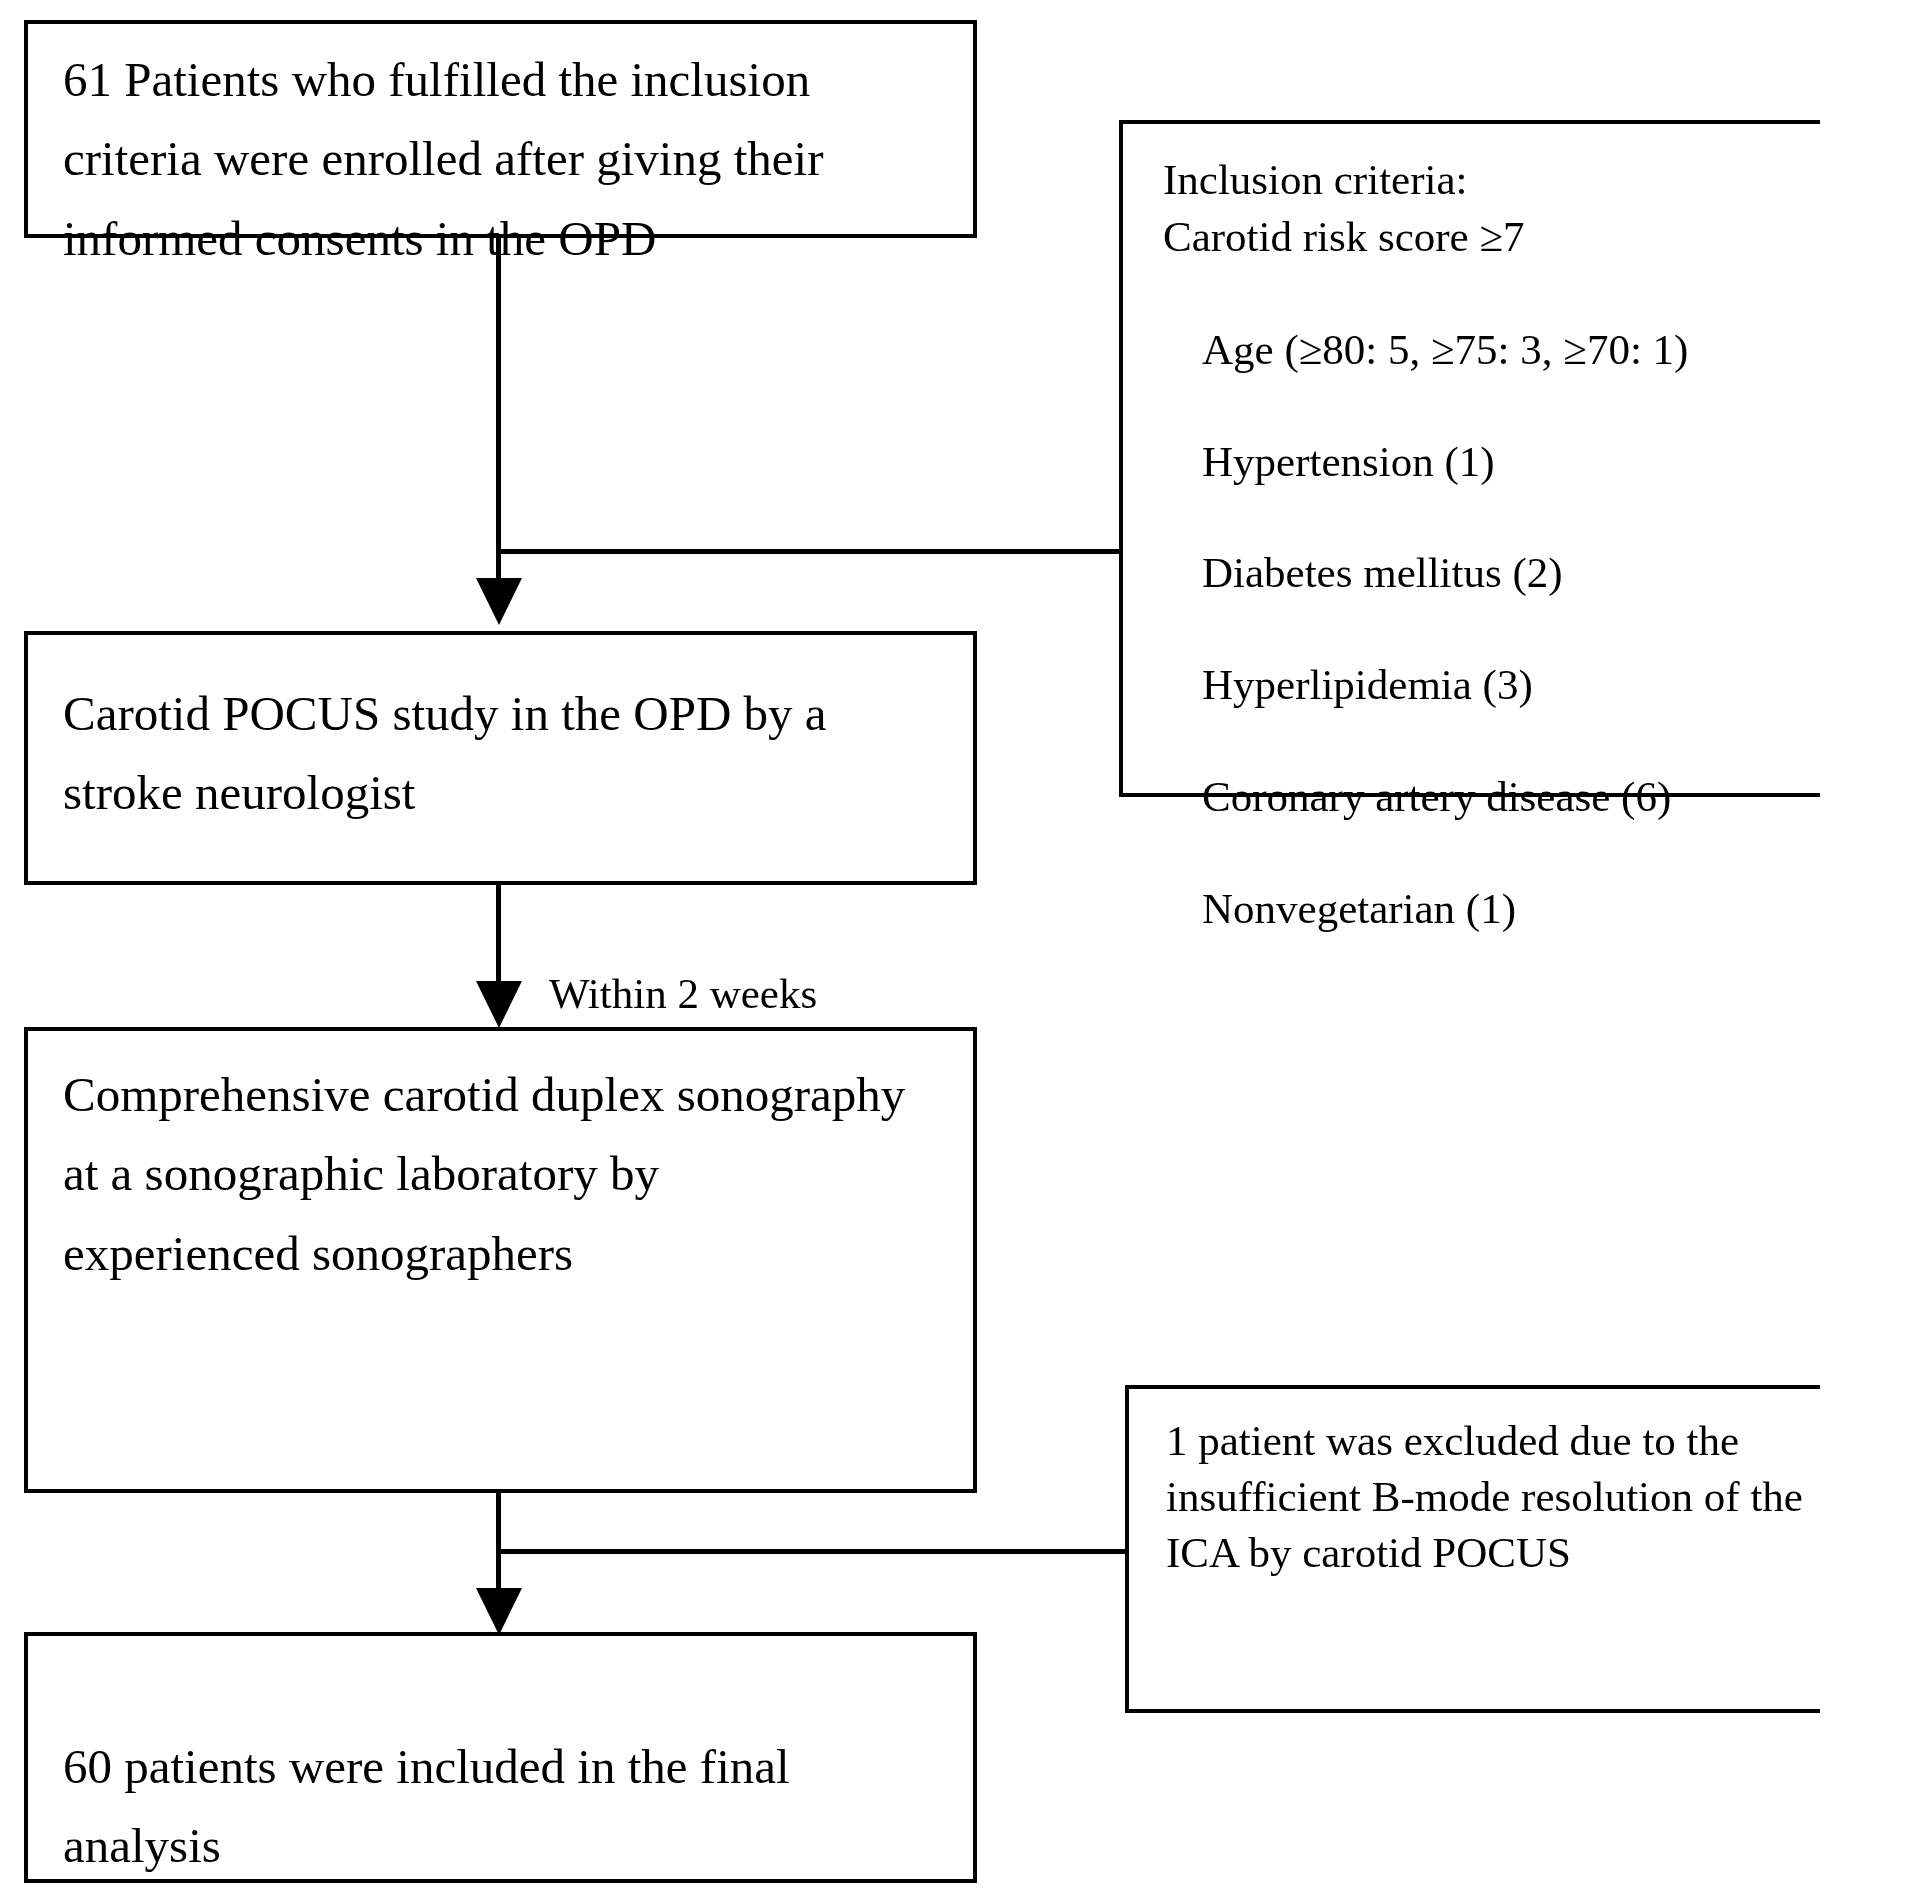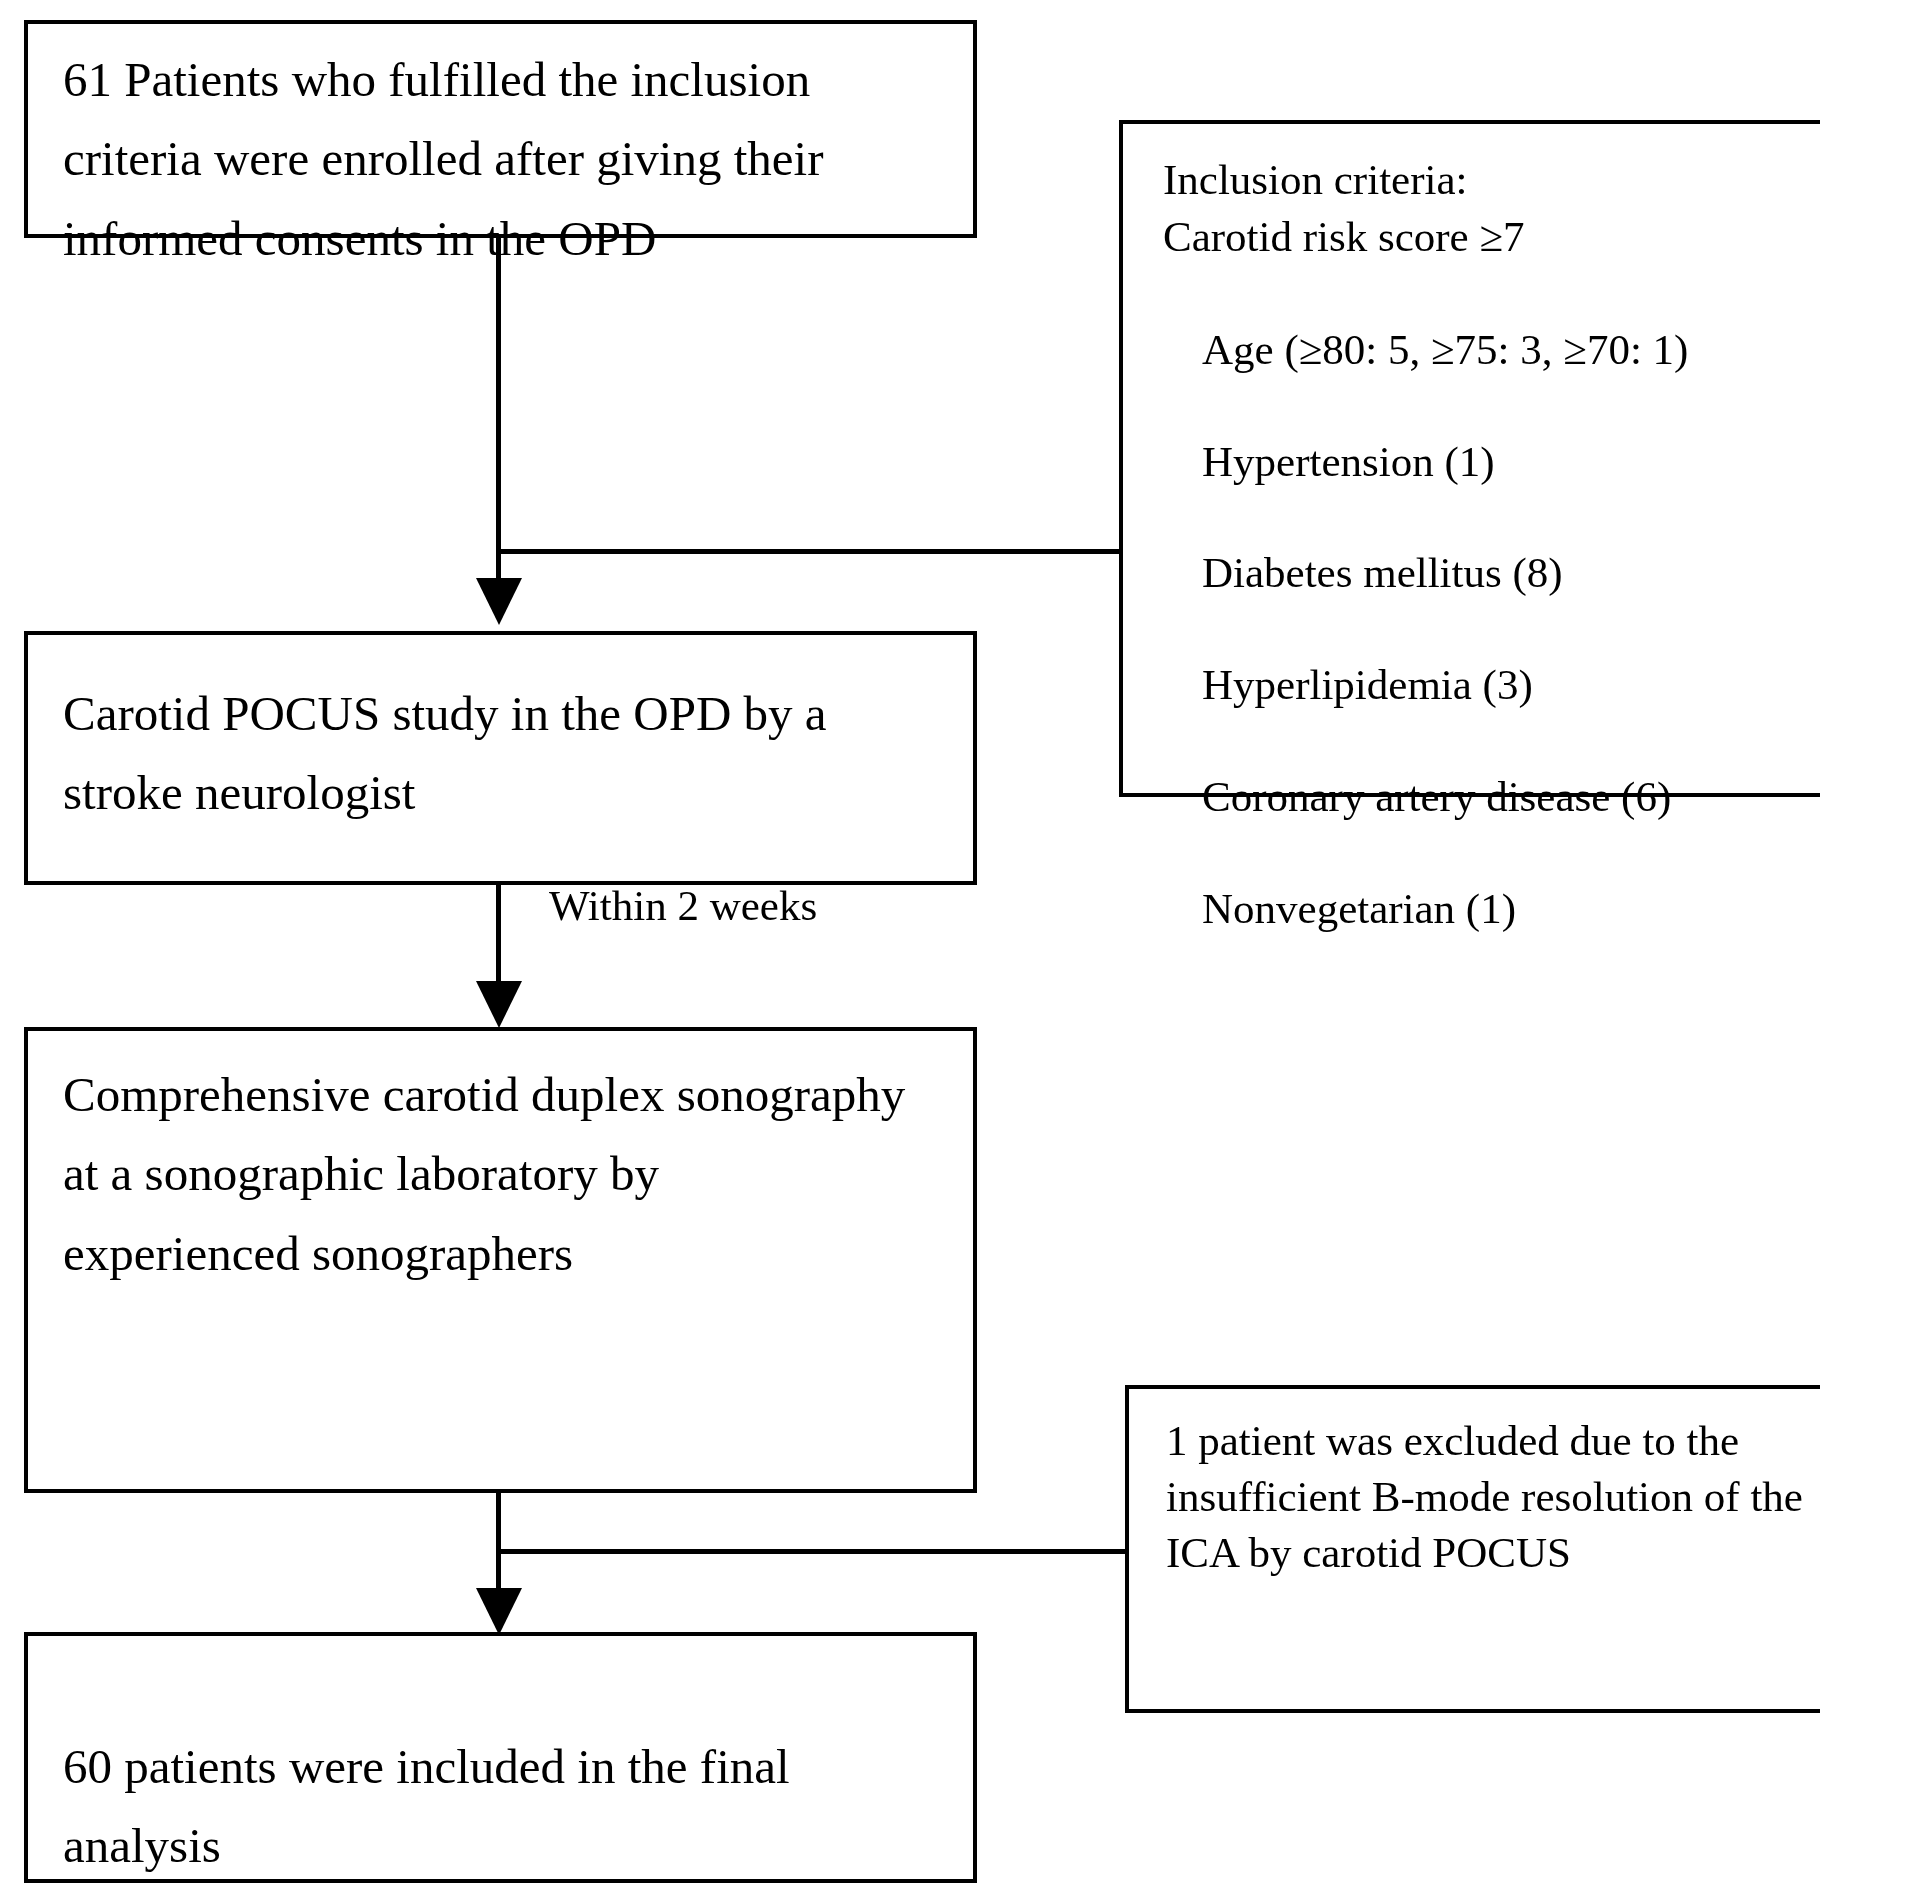--- a/index.html
+++ b/index.html
@@ -87,37 +87,37 @@
   </div>
   <div class="node-text flow-text" style="left:63px; top:40px; width:881px;">61 Patients who fulfilled the inclusion criteria were enrolled after giving their informed consents in the OPD</div>
 
   <div class="node" style="left:1119px; top:120px; width:786px; height:677px;">
   </div>
   <div class="node-text side-text" style="left:1163px; top:152px; width:716px;">Inclusion criteria:</div>
   <div class="node-text side-text" style="left:1163px; top:209px; width:716px;">Carotid risk score ≥7</div>
   <ul class="node-text side-text criteria-list criteria-indent" style="left:1163px; top:266px; width:729px;">
     <li>Age (≥80: 5, ≥75: 3, ≥70: 1)</li>
     <li>Hypertension (1)</li>
-    <li>Diabetes mellitus (8)</li>
+    <li>Diabetes mellitus (2)</li>
     <li>Hyperlipidemia (3)</li>
     <li>Coronary artery disease (6)</li>
     <li>Nonvegetarian (1)</li>
   </ul>
 
   <div class="edge-v" style="left:496px; top:238px; height:342px;"></div>
   <div class="edge-h" style="left:496px; top:549px; width:625px;"></div>
   <div class="arrow-head" style="left:476px; top:578px;"></div>
 
   <div class="node" style="left:23.5px; top:631px; width:953px; height:254px;">
   </div>
   <div class="node-text flow-text" style="left:63px; top:674px; width:881px;">Carotid POCUS study in the OPD by a stroke neurologist</div>
 
   <div class="edge-v" style="left:496px; top:884px; height:101px;"></div>
   <div class="arrow-head" style="left:476px; top:981px;"></div>
-  <div class="edge-label" style="left:549px; top:880px;">Within 2 weeks</div>
+  <div class="edge-label" style="left:549px; top:968px;">Within 2 weeks</div>
 
   <div class="node" style="left:23.5px; top:1027px; width:953px; height:466px;">
   </div>
   <div class="node-text flow-text" style="left:63px; top:1055px; width:843px;">Comprehensive carotid duplex sonography at a sonographic laboratory by experienced sonographers</div>
 
   <div class="node" style="left:1125px; top:1385px; width:783px; height:328px;">
   </div>
   <div class="node-text side-text" style="left:1166px; top:1413px; width:704px;">1 patient was excluded due to the insufficient B-mode resolution of the ICA by carotid POCUS</div>
 
   <div class="edge-v" style="left:496px; top:1493px; height:105px;"></div>

